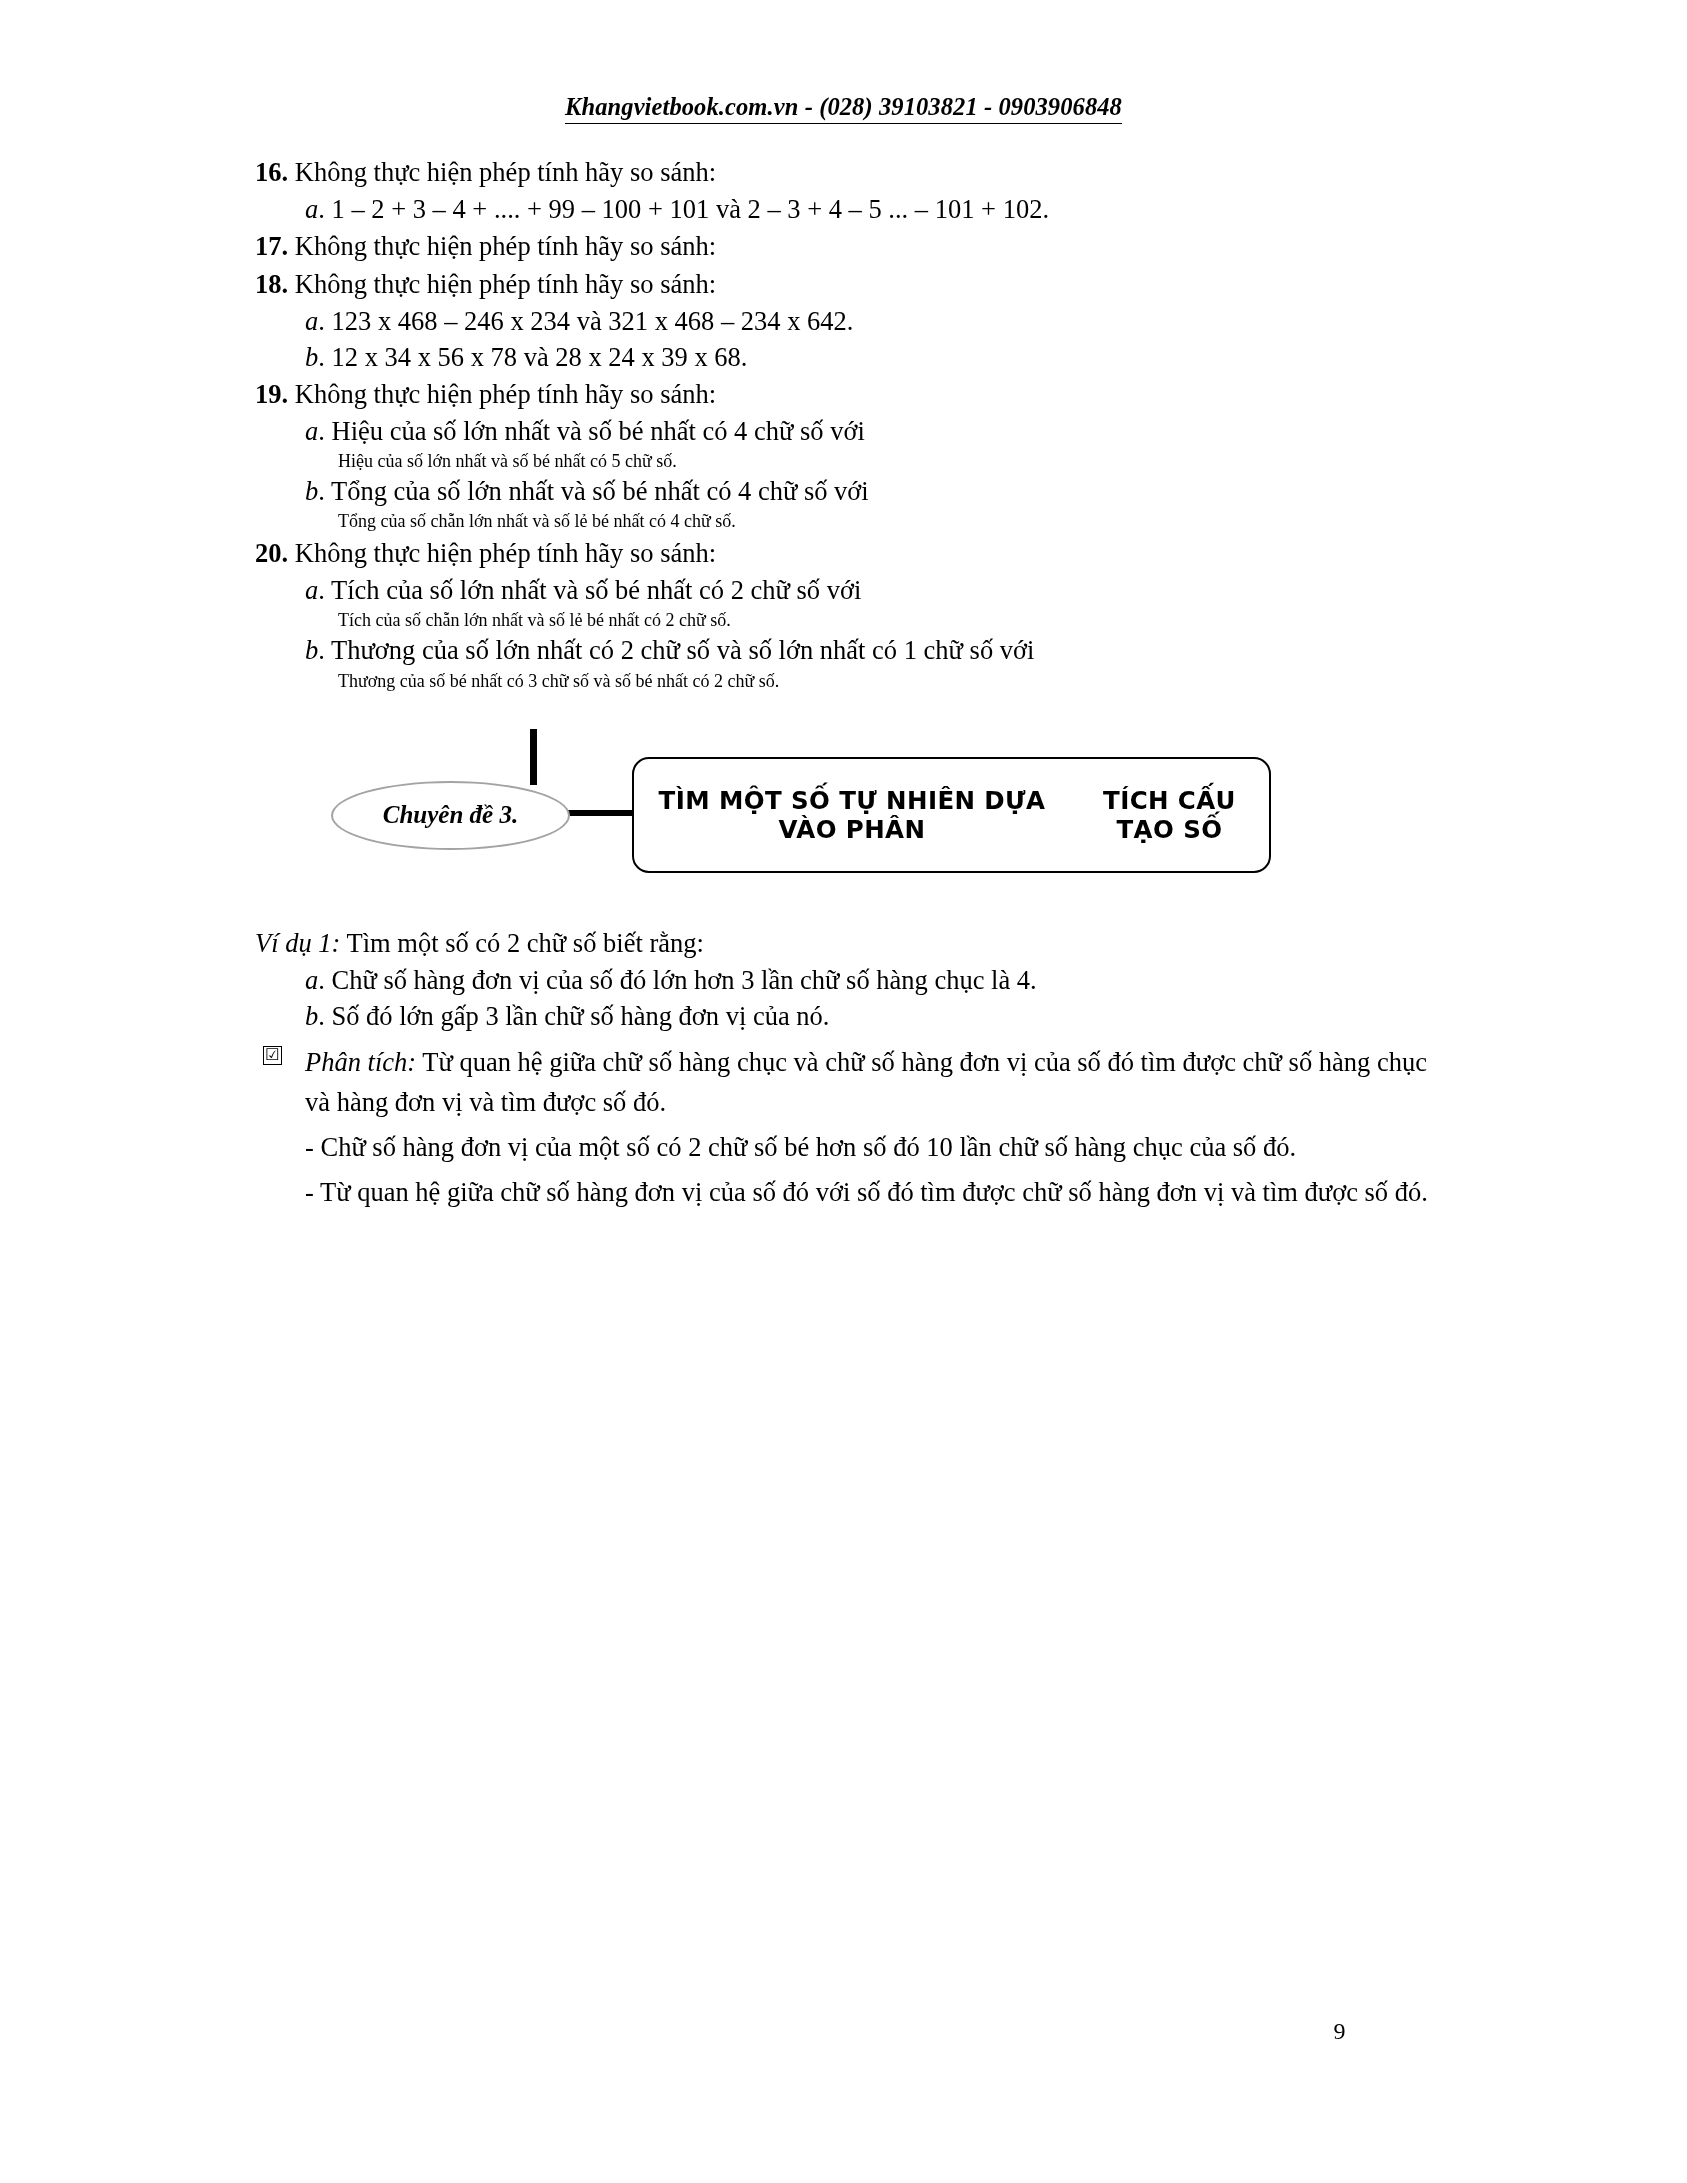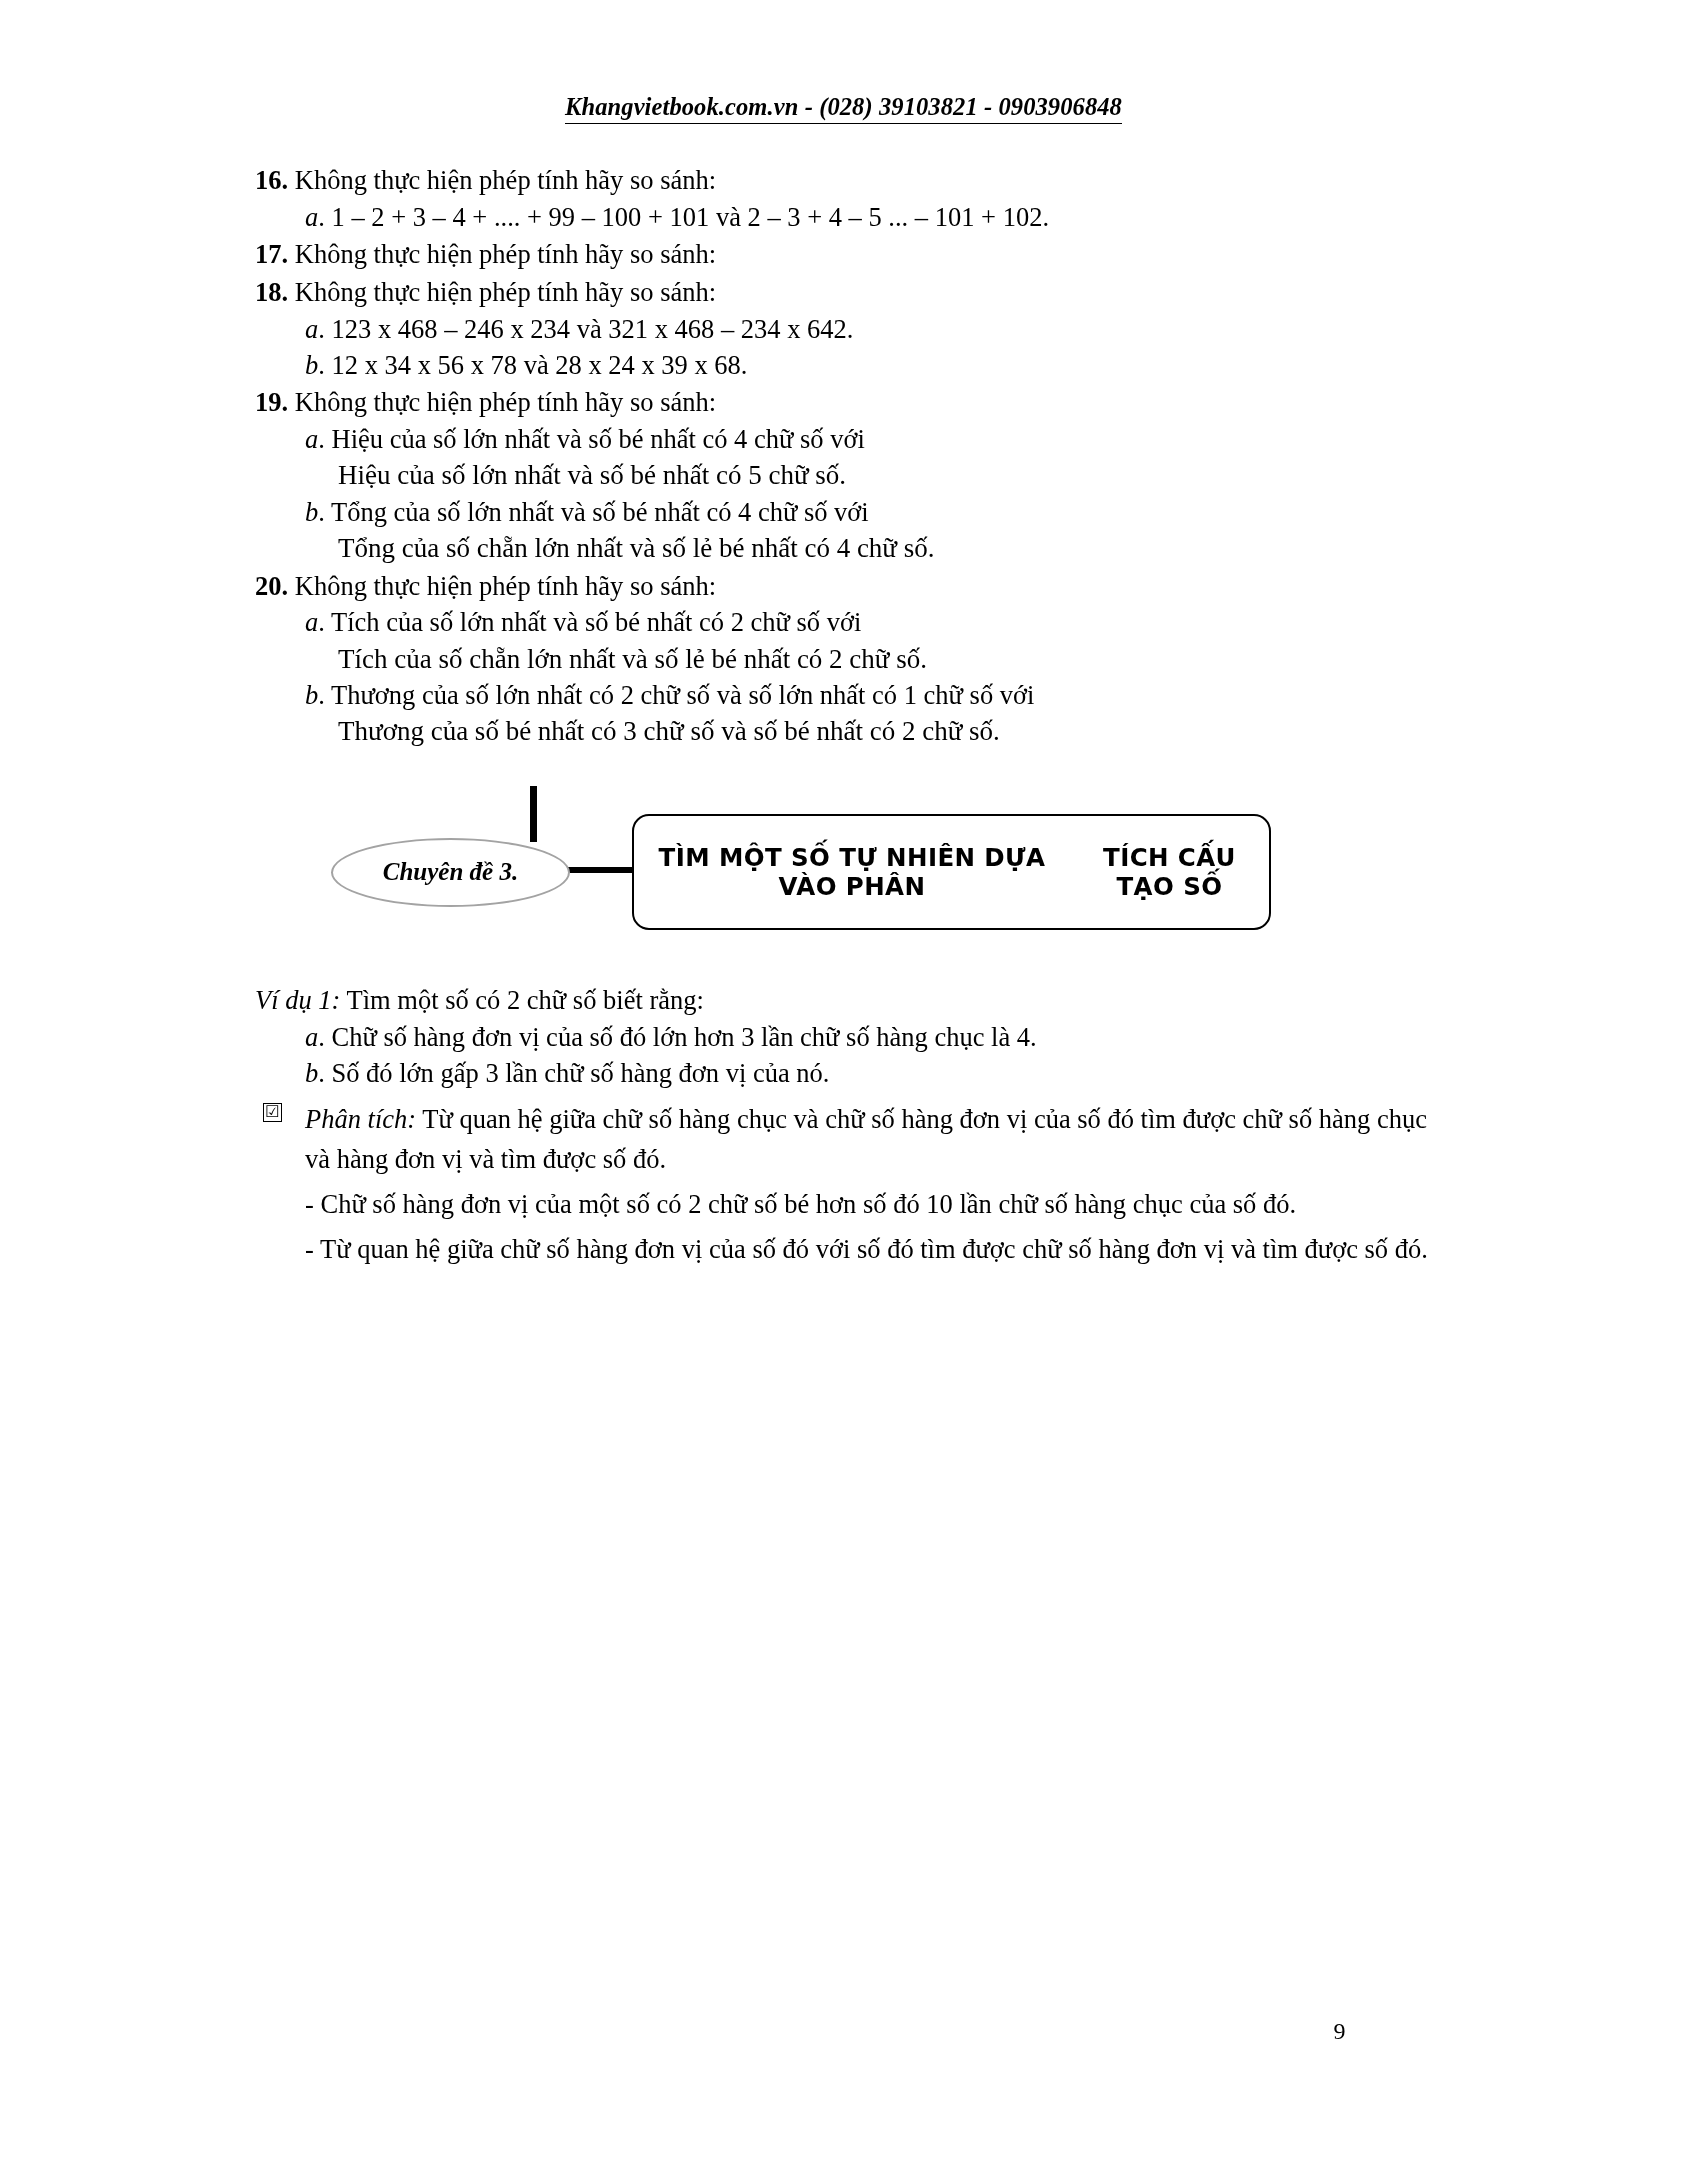--- a/index.html
+++ b/index.html
@@ -33,21 +33,21 @@
     font-weight: bold;
     font-size: 24.5px;
     letter-spacing: 0.1px;
   }
   .header span {
     border-bottom: 1.3px solid #000;
     padding-bottom: 2.6px;
   }
   .content {
     position: absolute;
-    top: 163px;
+    top: 155px;
     left: 255px;
     width: 1191px;
   }
   .ex {
     margin-bottom: 2.6px;
   }
   .ex-title {
     font-size: 26.5px;
     line-height: 1.34;
     text-indent: -22.5px;
@@ -58,21 +58,21 @@
   }
   .sub {
     font-size: 26.5px;
     line-height: 1.36;
     padding-left: 50px;
   }
   .sub i {
     font-style: italic;
   }
   .sub-cont {
-    font-size: 27px;
+    font-size: 18px;
     line-height: 1.36;
     padding-left: 83px;
   }
   .two-col {
     display: flex;
     padding-left: 50px;
     font-size: 26.5px;
     line-height: 1.36;
   }
   .two-col .c1 { width: 344px; }

